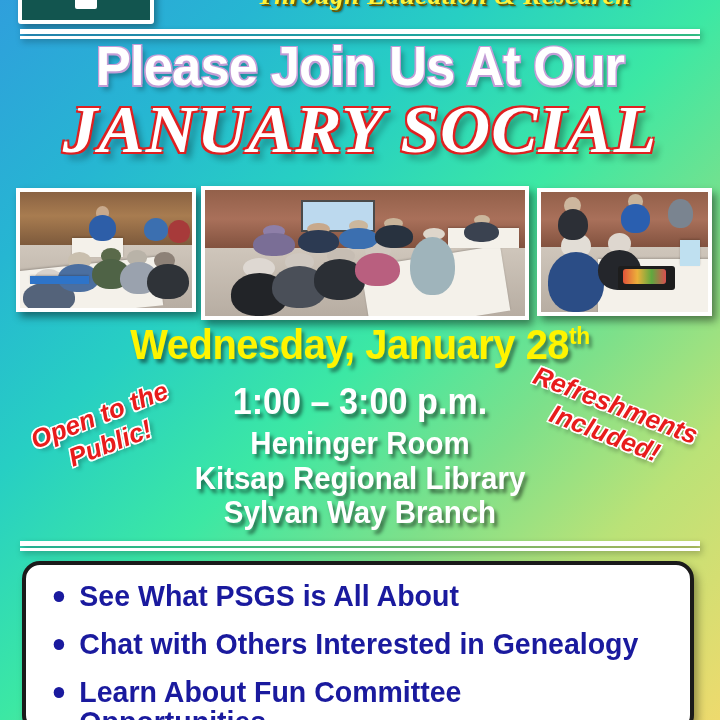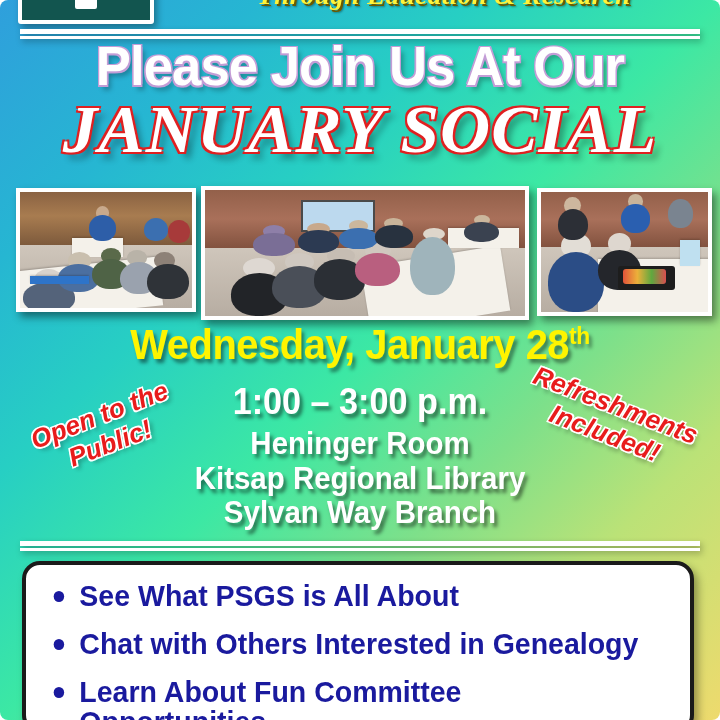--- a/index.html
+++ b/index.html
@@ -11,21 +11,20 @@
     position:relative;width:720px;height:720px;overflow:hidden;
     background:
       linear-gradient(135deg,
         #2f9fdc 0%,
         #26b6d2 18%,
         #27cfc3 33%,
         #3ce8a4 50%,
         #7ee08a 66%,
         #bbe277 80%,
         #eeda6d 100%);
-    border-radius: 8px;
   }
 
   
   #logo-box{
     position:absolute;left:18px;top:-62px;width:128px;height:78px;
     background:#12554f;border:4px solid #ffffff;border-radius:3px;
     box-shadow:3px 4px 7px rgba(0,0,0,.35);
   }
   #logo-mark{
     position:absolute;left:50%;top:54px;transform:translateX(-50%);

